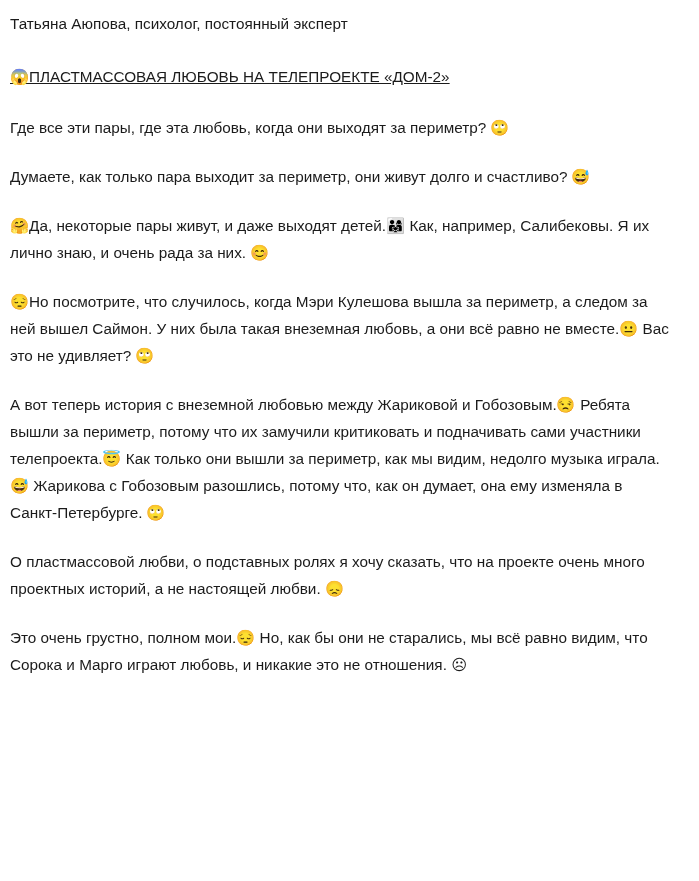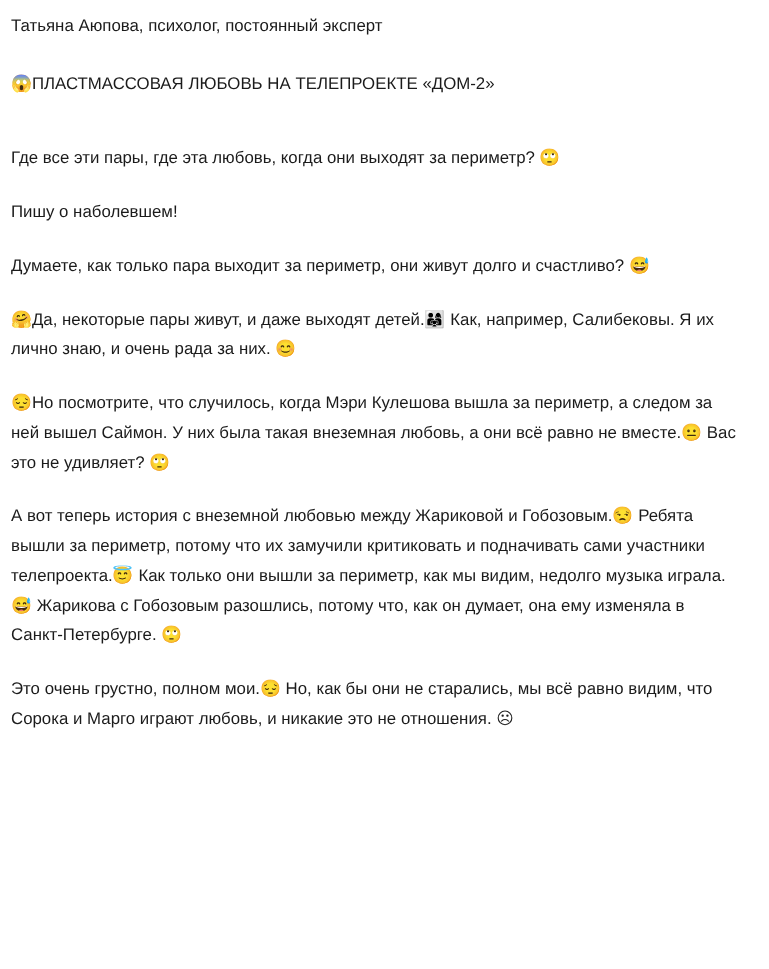--- a/index.html
+++ b/index.html
@@ -26,29 +26,30 @@
     text-align: left;
     word-wrap: break-word;
   }
   .para:last-child {
     margin-bottom: 0;
   }
   .byline {
     margin-bottom: 26px;
   }
   .heading {
-    margin-bottom: 40px;
+    margin-bottom: 24px;
+    text-decoration: underline;
   }
 </style>
 </head>
 <body>
 
 <div class="article">
   <p class="para byline">Татьяна Аюпова, психолог, постоянный эксперт</p>
   <p class="para heading">😱ПЛАСТМАССОВАЯ ЛЮБОВЬ НА ТЕЛЕПРОЕКТЕ «ДОМ-2»</p>
   <p class="para">Где все эти пары, где эта любовь, когда они выходят за периметр?  🙄</p>
-  <p class="para">Пишу о наболевшем!</p>
   <p class="para">Думаете, как только пара выходит за периметр, они живут долго и счастливо? 😅</p>
   <p class="para">🤗Да, некоторые пары живут, и даже выходят детей.👨‍👩‍👧 Как, например, Салибековы. Я их лично знаю, и очень рада за них. 😊</p>
   <p class="para">😔Но посмотрите, что случилось, когда Мэри Кулешова вышла за периметр, а следом за ней вышел Саймон. У них была такая внеземная любовь, а они всё равно не вместе.😐 Вас это не удивляет?  🙄</p>
   <p class="para">А вот теперь история с внеземной любовью между Жариковой и Гобозовым.😒 Ребята вышли за периметр, потому что их замучили критиковать и подначивать сами участники телепроекта.😇 Как только они вышли за периметр, как мы видим, недолго музыка играла.😅 Жарикова с Гобозовым разошлись, потому что, как он думает, она ему изменяла в Санкт-Петербурге.  🙄</p>
+  <p class="para">О пластмассовой любви, о подставных ролях я хочу сказать, что на проекте очень много проектных историй, а не настоящей любви.  😞</p>
   <p class="para">Это очень грустно, полном мои.😔 Но, как бы они не старались, мы всё равно видим, что Сорока и Марго играют любовь, и никакие это не отношения.  ☹</p>
 </div>
 
 </body></html>

